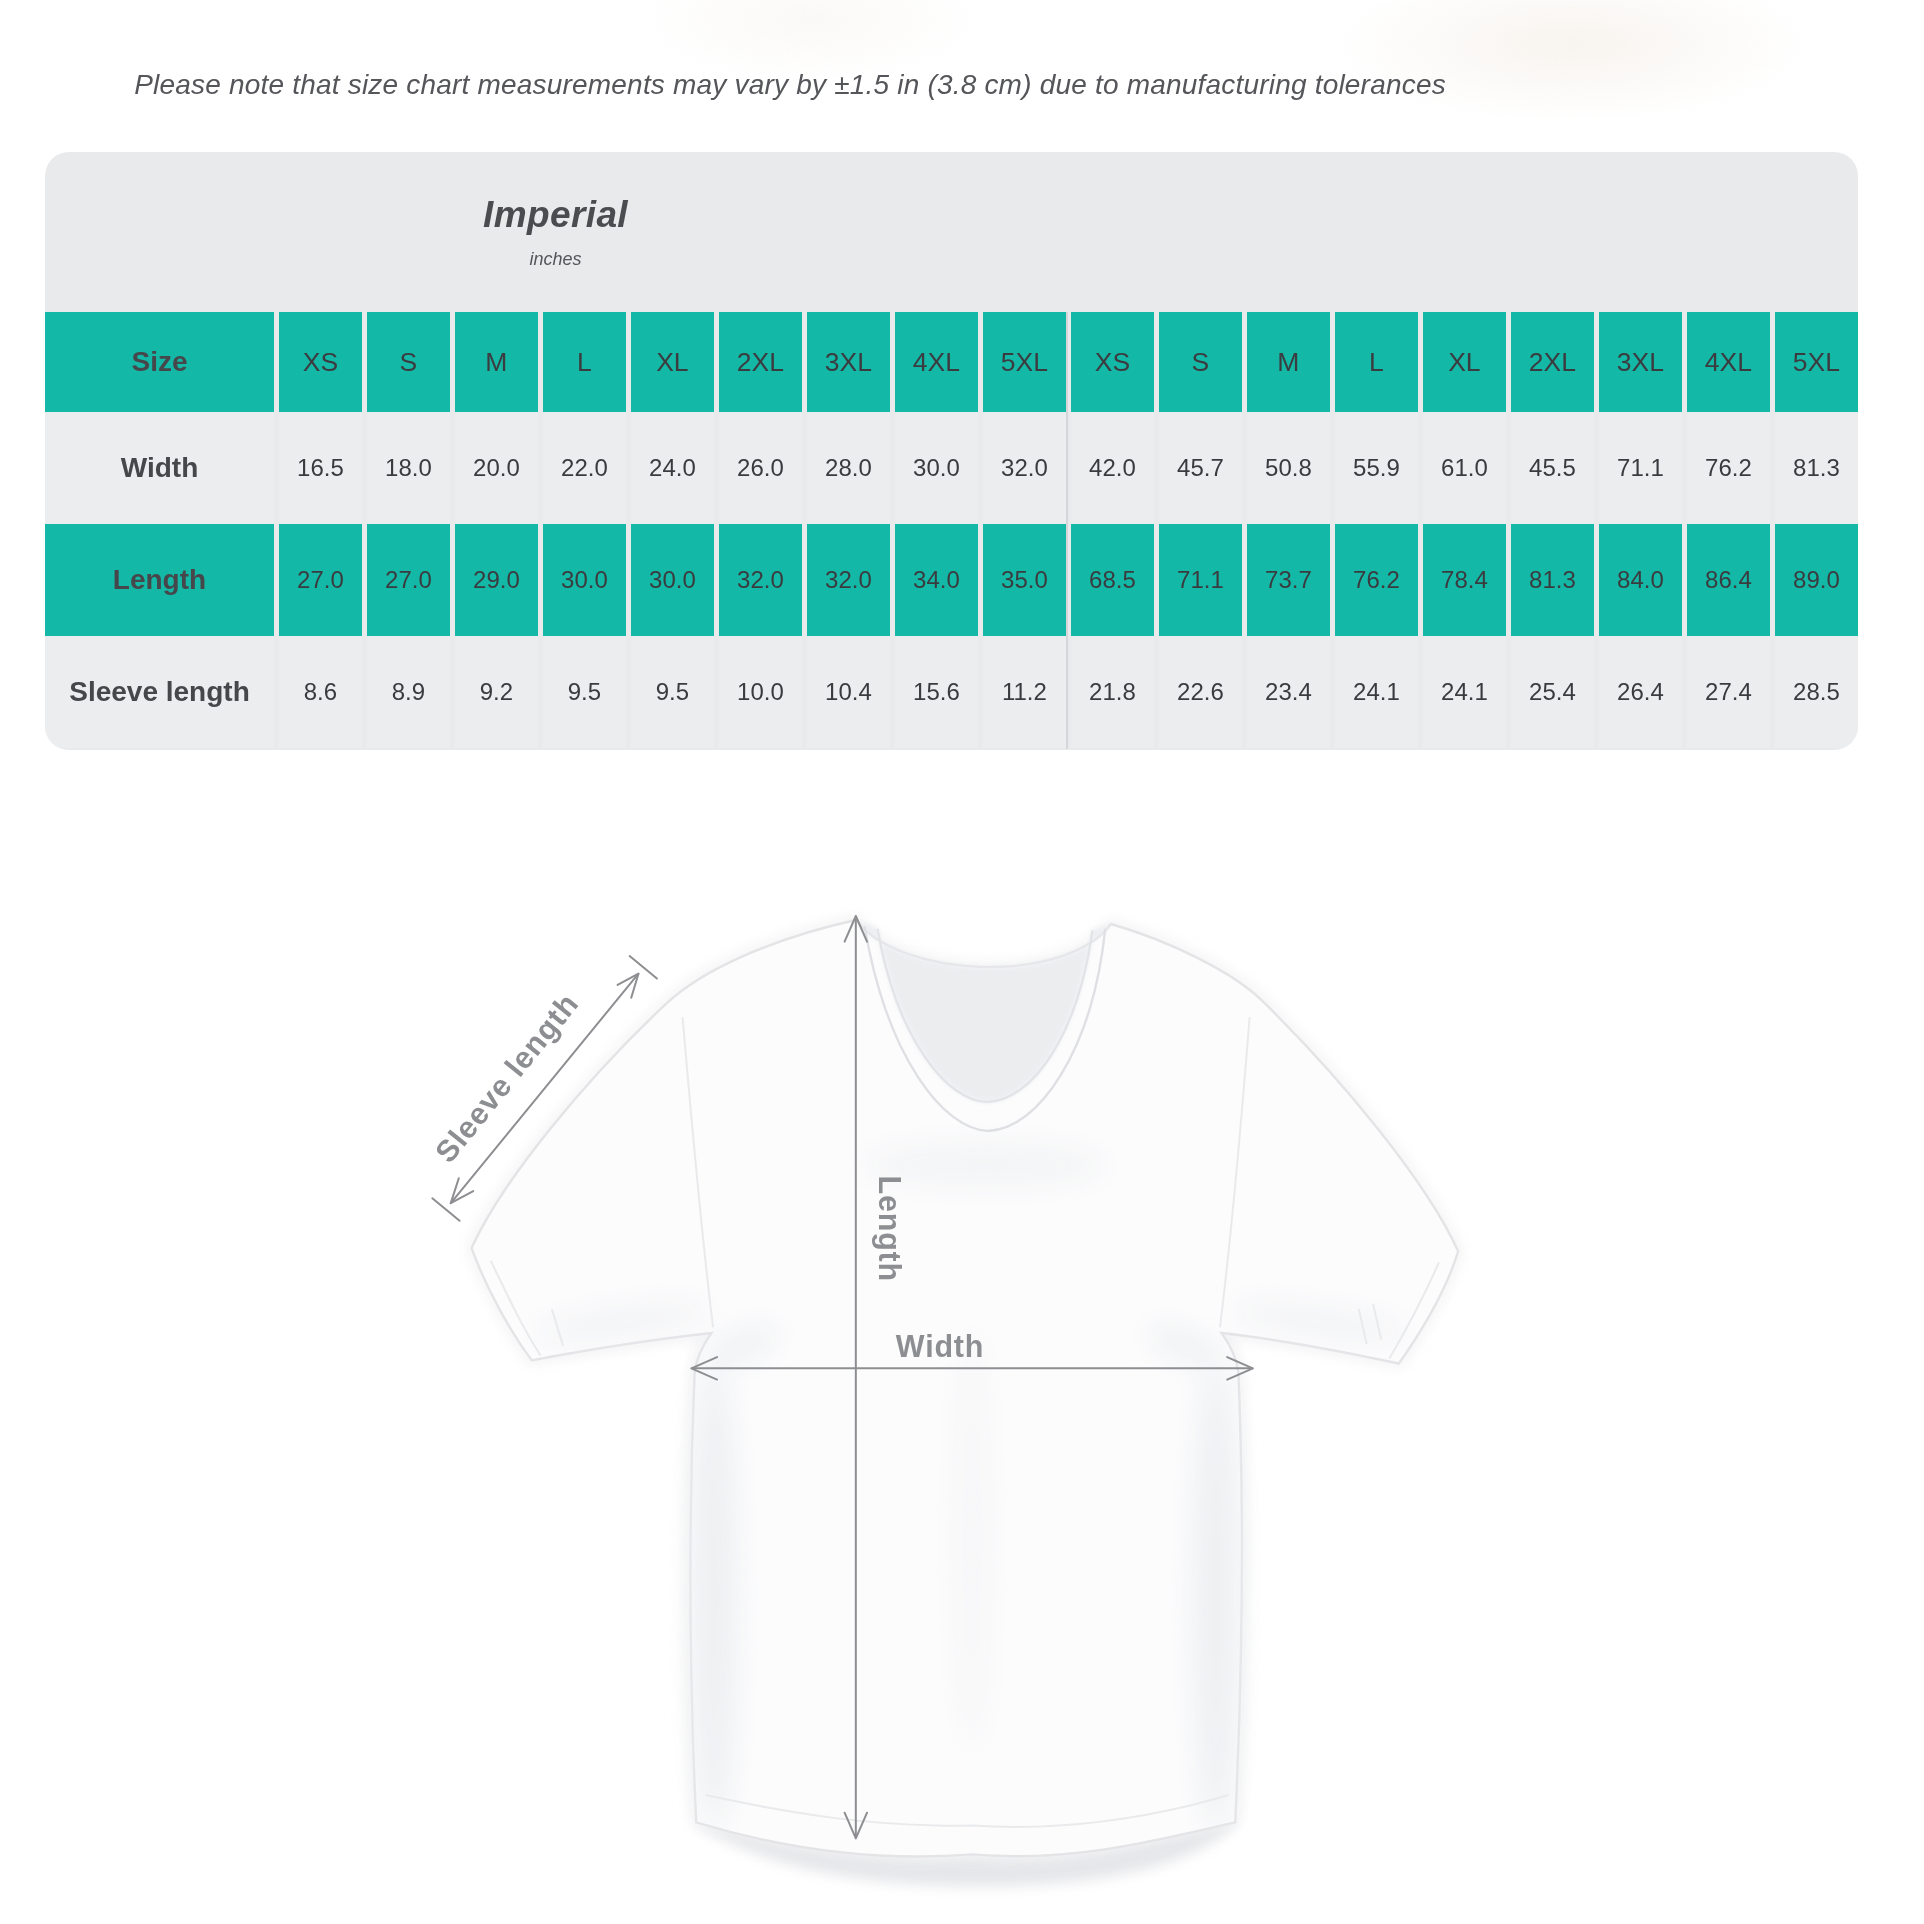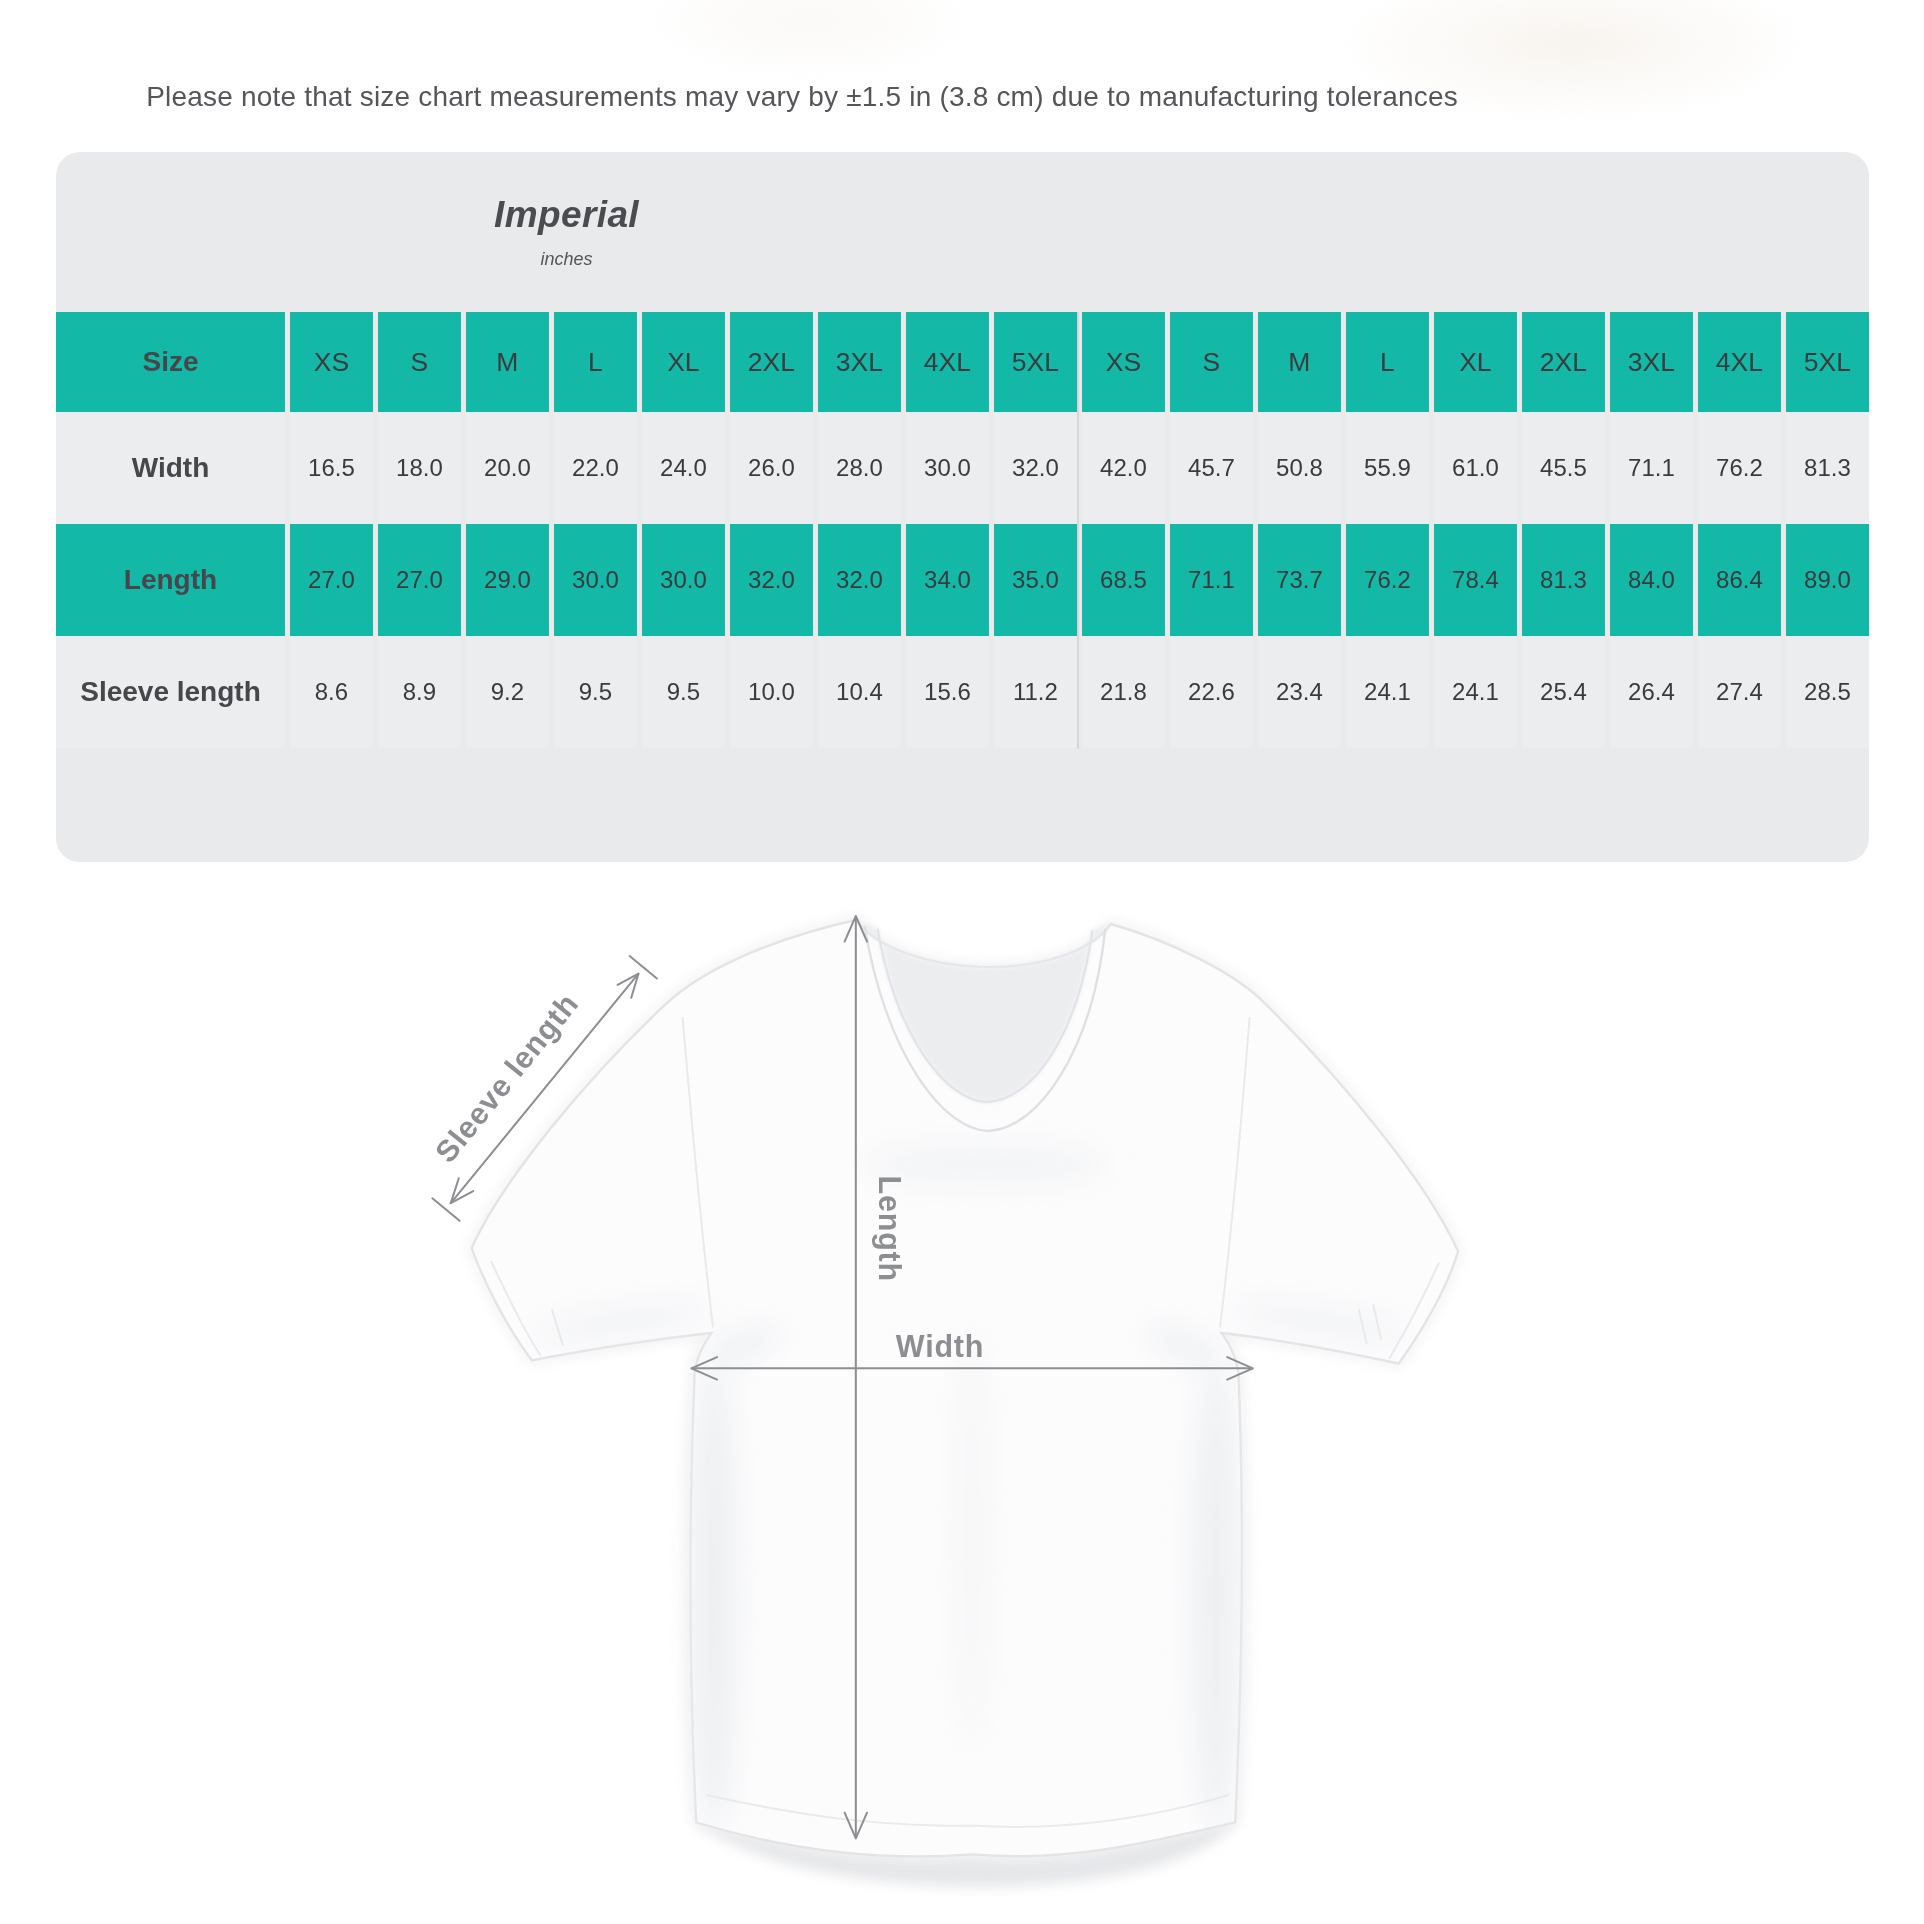--- a/index.html
+++ b/index.html
@@ -5,25 +5,25 @@
   html,body{margin:0;padding:0;}
   body{
     width:1925px;height:1925px;position:relative;overflow:hidden;
     font-family:"Liberation Sans",sans-serif;
     background:
       radial-gradient(337px 112px at 1572px 44px, rgba(242,235,226,0.55), rgba(255,255,255,0) 70%),
       radial-gradient(241px 88px at 810px 20px, rgba(244,240,234,0.40), rgba(255,255,255,0) 70%),
       #ffffff;
   }
   .note{
-    position:absolute;top:69px;left:0;width:1580px;margin:12px;
-    text-align:center;font-size:28px;color:#55565a;letter-spacing:0.2px;
+    position:absolute;top:69px;left:0;width:1580px;margin:0;
+    text-align:center;font-style:italic;font-size:28px;color:#55565a;letter-spacing:0.2px;
   }
   .size-table{
-    position:absolute;left:56px;top:152px;width:1813px;height:710px;
+    position:absolute;left:45px;top:152px;width:1813px;height:598px;
     background:#e9eaec;border-radius:24px;overflow:hidden;
   }
   .grid-row{display:grid;grid-template-columns:229px repeat(18,1fr);column-gap:4.8px;}
   .unit-row{height:160px;}
   .size-row{height:100px;}
   .data-row{height:112px;}
   .uhead{display:flex;flex-direction:column;align-items:center;justify-content:center;gap:13px;}
   .uhead.imperial{grid-column:1 / span 10;}
   .uhead.metric{grid-column:11 / span 9;}
   .utitle{font-size:37px;font-weight:bold;font-style:italic;color:#4b4c50;letter-spacing:0.4px;}

